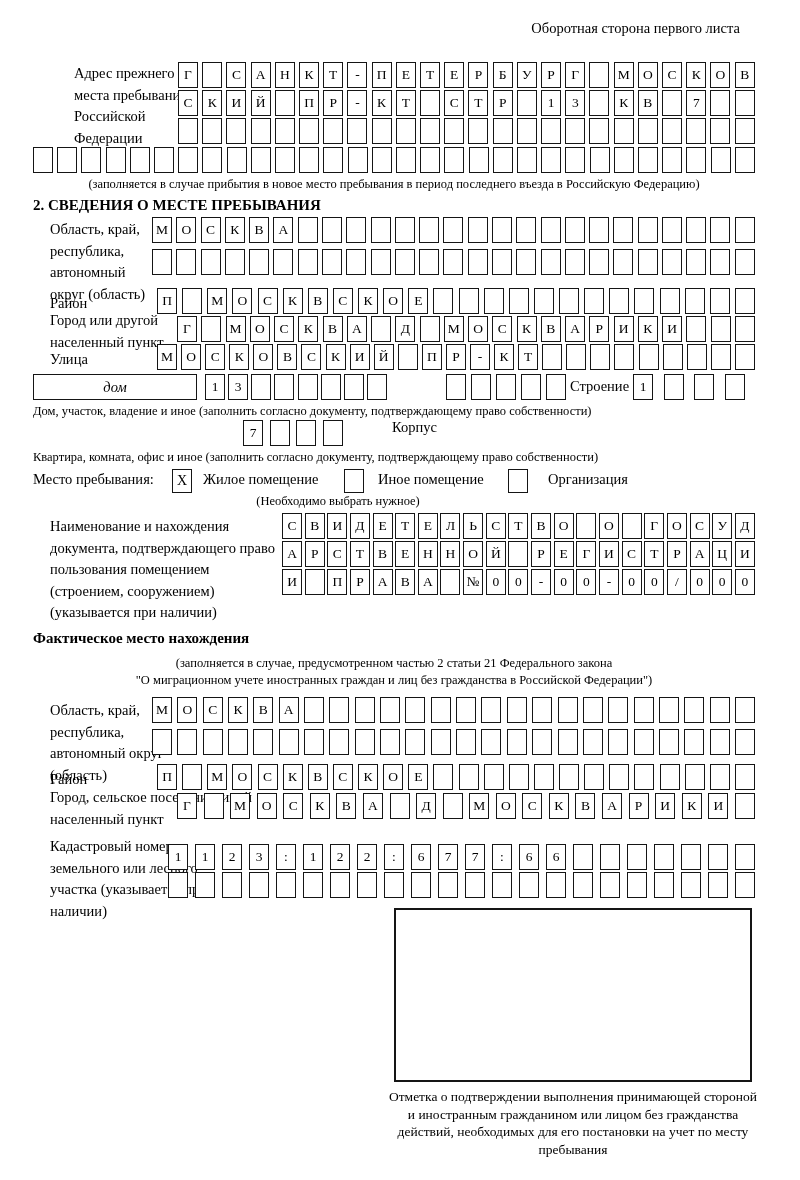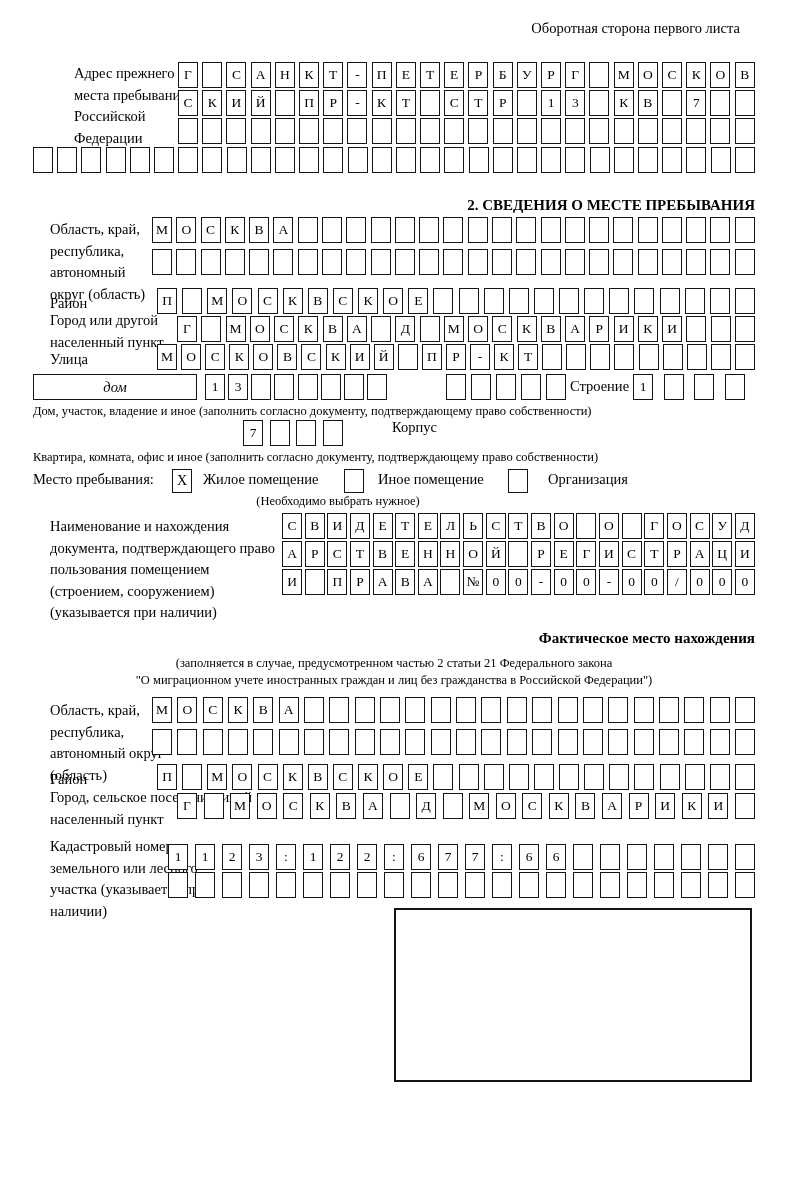--- a/index.html
+++ b/index.html
@@ -5,21 +5,21 @@
   html,body{margin:0;padding:0;background:#fff;}
   .form{
     position:relative;width:800px;height:1180px;background:#ffffff;color:#000;
     font-family:"Liberation Serif","DejaVu Serif",serif;overflow:hidden;
   }
   .abs{position:absolute;}
   .hdr{font-size:14.5px;text-align:right;}
   .lbl{font-size:14.5px;line-height:21.5px;}
   .note{font-size:12.5px;line-height:15px;}
   .center{text-align:center;}
-  .title{font-size:15px;font-weight:bold;text-align:right;}
+  .title{font-size:15px;font-weight:bold;text-align:left;}
   .cellrow{display:flex;justify-content:space-between;}
   .cell{
     box-sizing:border-box;flex:0 0 20px;width:20px;height:26px;
     border:1.6px solid #151515;display:flex;align-items:center;justify-content:center;
     font-size:13.5px;line-height:1;background:#fff;
   }
   .widebox{
     box-sizing:border-box;border:1.6px solid #151515;height:26px;
     display:flex;align-items:center;justify-content:center;font-size:14.5px;background:#fff;font-style:italic;
   }
@@ -142,20 +142,21 @@
       <span class="cell"></span>
       <span class="cell"></span>
       <span class="cell"></span>
       <span class="cell"></span>
       <span class="cell"></span>
       <span class="cell"></span>
       <span class="cell"></span>
       <span class="cell"></span>
       <span class="cell"></span>
     </div>
+  <div class="abs note center" style="left:33px;top:177px;width:722px;">(заполняется в случае прибытия в новое место пребывания в период последнего въезда в Российскую Федерацию)</div>
 
   <div class="abs title" style="left:33px;top:197px;width:722px;">2. СВЕДЕНИЯ О МЕСТЕ ПРЕБЫВАНИЯ</div>
 
   <div class="abs lbl" style="left:50px;top:219px;width:112px;">Область, край, республика, автономный округ (область)</div>
   <div class="abs cellrow" style="left:152px;top:217px;width:603px;">
       <span class="cell">М</span>
       <span class="cell">О</span>
       <span class="cell">С</span>
       <span class="cell">К</span>
       <span class="cell">В</span>
@@ -565,14 +566,15 @@
       <span class="cell"></span>
       <span class="cell"></span>
       <span class="cell"></span>
       <span class="cell"></span>
       <span class="cell"></span>
       <span class="cell"></span>
       <span class="cell"></span>
     </div>
 
   <div class="abs stamp" style="left:394px;top:908px;width:358px;height:174px;"></div>
+  <div class="abs caption" style="left:386px;top:1088px;width:374px;">Отметка о подтверждении выполнения принимающей стороной и иностранным гражданином или лицом без гражданства действий, необходимых для его постановки на учет по месту пребывания</div>
 
 </div>
 
 </body></html>

